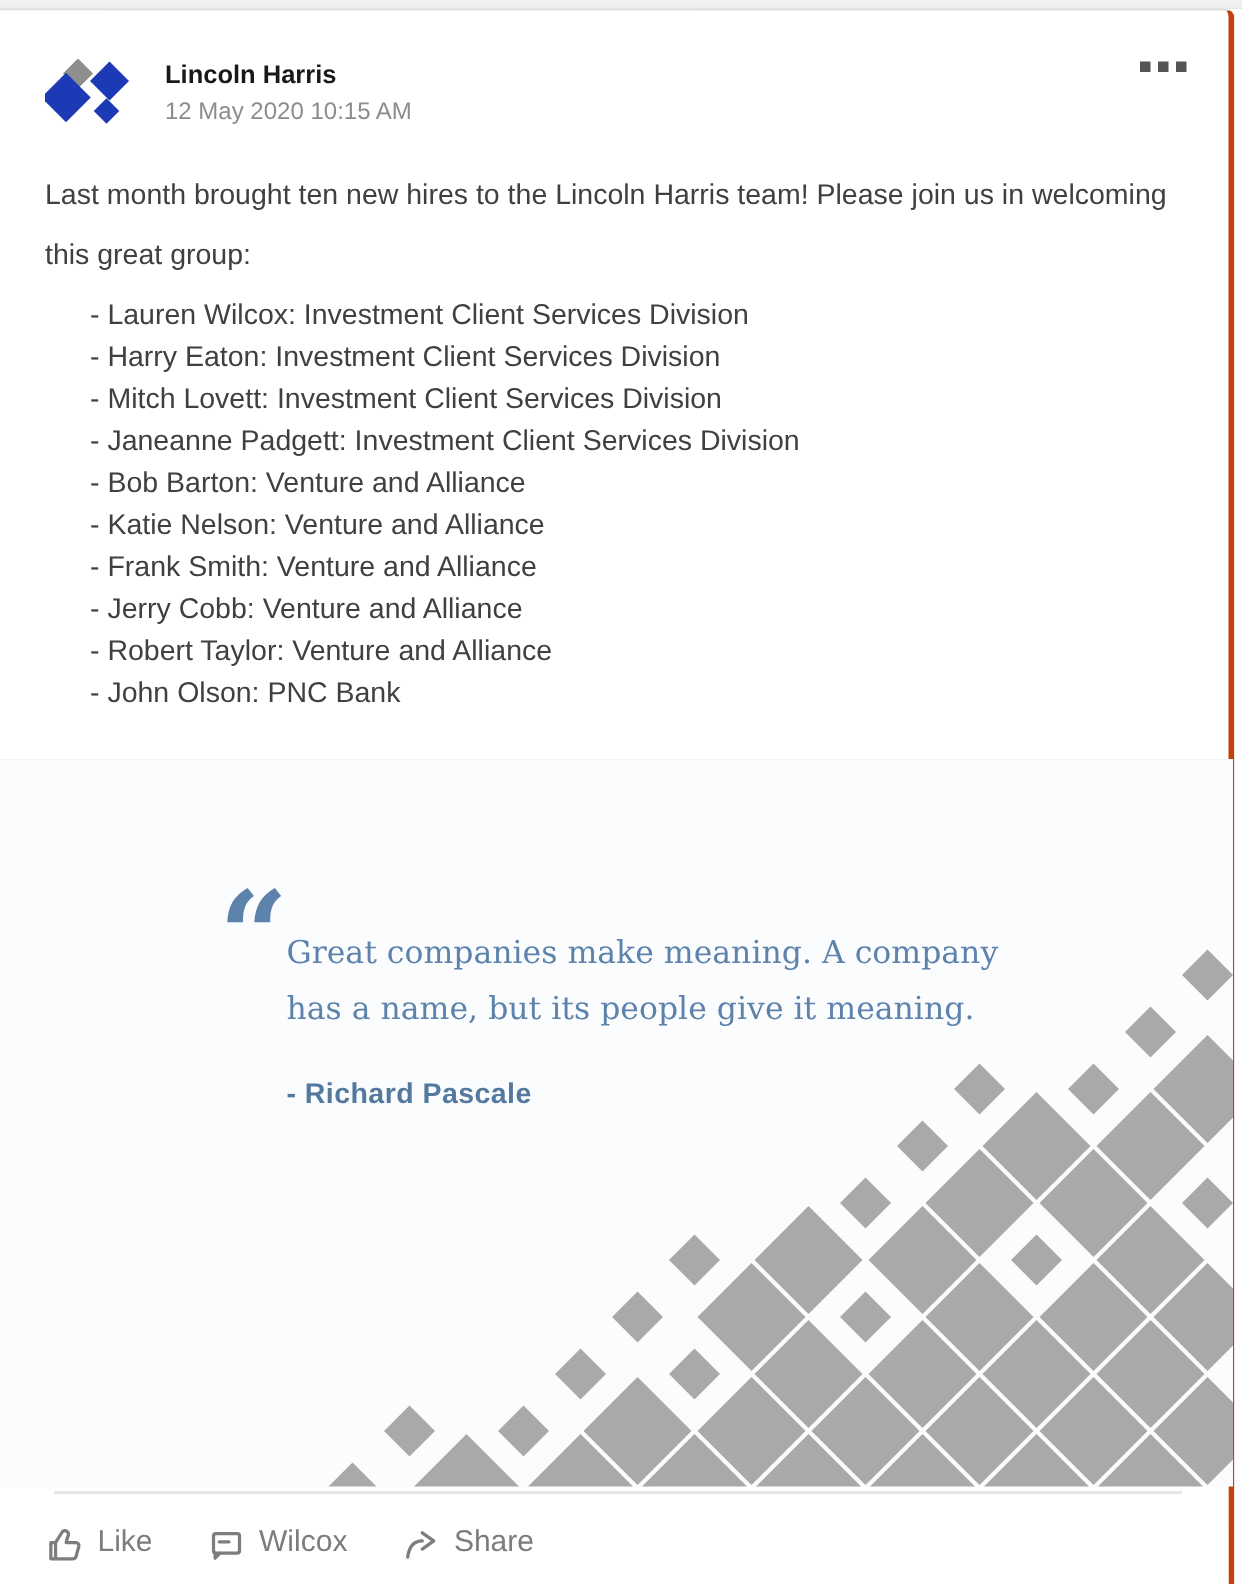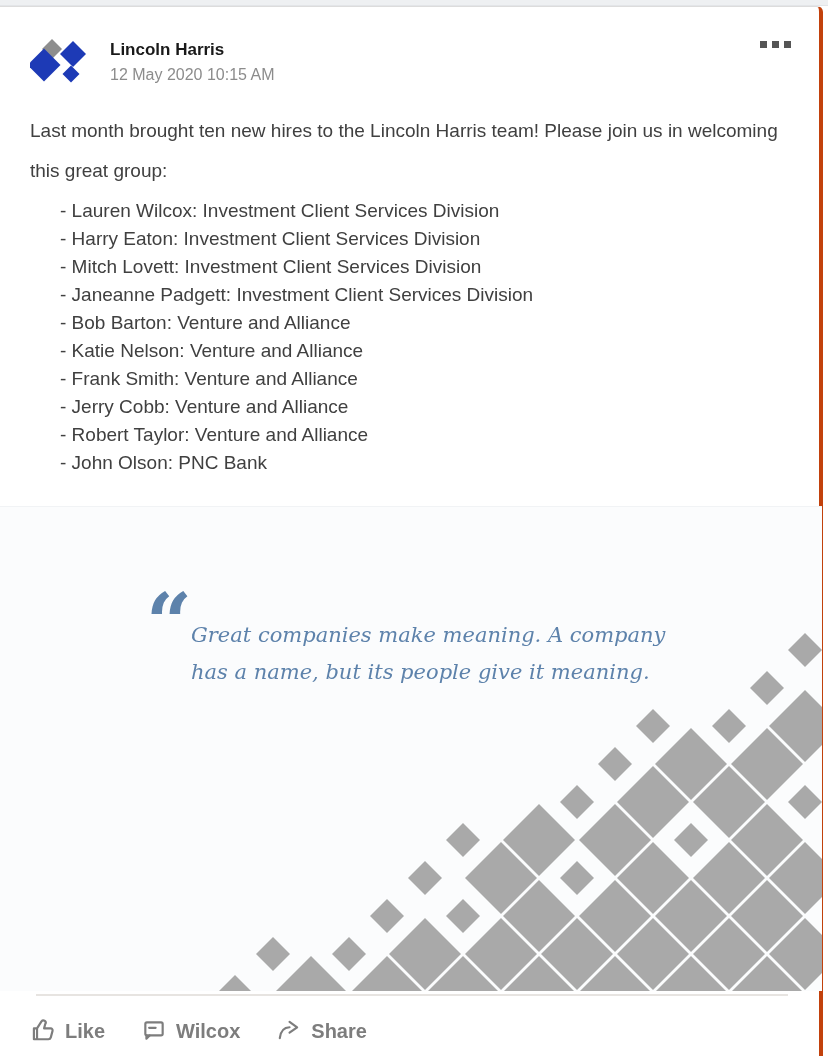--- a/index.html
+++ b/index.html
@@ -53,41 +53,41 @@
     background:#fbfcfd; overflow:hidden; cursor:pointer;
     border-top:1px solid #f1f3f5;
   }
   .quote-mark {
     position:absolute; left:146px; top:76px;
     font-family:"DejaVu Serif", serif; font-weight:bold;
     font-size:80px; line-height:1; color:#5d82ab;
   }
   .quote-text {
     position:absolute; left:191px; top:110px; width:510px;
-    font-family:"DejaVu Serif", serif; font-style:italic;
+    font-family:"DejaVu Serif", serif; 
     font-size:21px; line-height:37px; color:#5d82ab;
   }
   .quote-attribution {
     position:absolute; left:191px; top:212px;
     font-size:19px; font-weight:bold; color:#54799f;
     letter-spacing:0.3px;
   }
   .diamond-pattern { position:absolute; left:0; top:0; width:822px; height:485px; }
   
   .divider {
     position:absolute; left:36px; top:987px; width:752px; height:2px;
     background:#e7e4e1;
   }
   .actions {
     position:absolute; left:30px; top:1000px; height:46px;
     display:flex; align-items:center; gap:36px;
   }
   .action-btn {
-    display:flex; align-items:flex-end; gap:9px;
-    color:#7d7d7d; font-size:20px; font-weight:bold;
+    display:flex; align-items:flex-start; gap:9px;
+    color:#7d7d7d; font-size:20px; font-weight:normal;
     cursor:pointer;
   }
   .action-btn svg { stroke:#7d7d7d; fill:none; stroke-width:2; stroke-linecap:round; stroke-linejoin:round; }
 </style>
 </head>
 <body>
 
 <div class="top-strip"></div>
 
 <div class="card">
@@ -161,20 +161,21 @@
         <path d="M767 221 L803 257 L767 293 L731 257 Z" fill="#a9a9a9"></path>
         <path d="M767 164 L784 181 L767 198 L750 181 Z" fill="#a9a9a9"></path>
         <path d="M805 411 L841 447 L805 483 L769 447 Z" fill="#a9a9a9"></path>
         <path d="M805 335 L841 371 L805 407 L769 371 Z" fill="#a9a9a9"></path>
         <path d="M805 278 L822 295 L805 312 L788 295 Z" fill="#a9a9a9"></path>
         <path d="M805 183 L841 219 L805 255 L769 219 Z" fill="#a9a9a9"></path>
         <path d="M805 126 L822 143 L805 160 L788 143 Z" fill="#a9a9a9"></path>
       </svg>
     <div class="quote-mark">“</div>
     <div class="quote-text">Great companies make meaning. A company has a name, but its people give it meaning.</div>
+    <div class="quote-attribution">- Richard Pascale</div>
   </div>
 
   <div class="divider"></div>
   <div class="actions">
 
     <div class="action-btn">
       <svg width="26" height="26" viewBox="0 0 24 24">
         <path d="M6.5 10.5 V20.5 M6.5 20.5 H17 a2.3 2.3 0 0 0 2.2 -1.7 l1.6 -6 A1.8 1.8 0 0 0 19 10.5 h-6 l1 -3.8 A1.9 1.9 0 0 0 10.6 4 L6.5 10.5 H3.6 v10 h2.9"></path>
       </svg>
       <span>Like</span>

